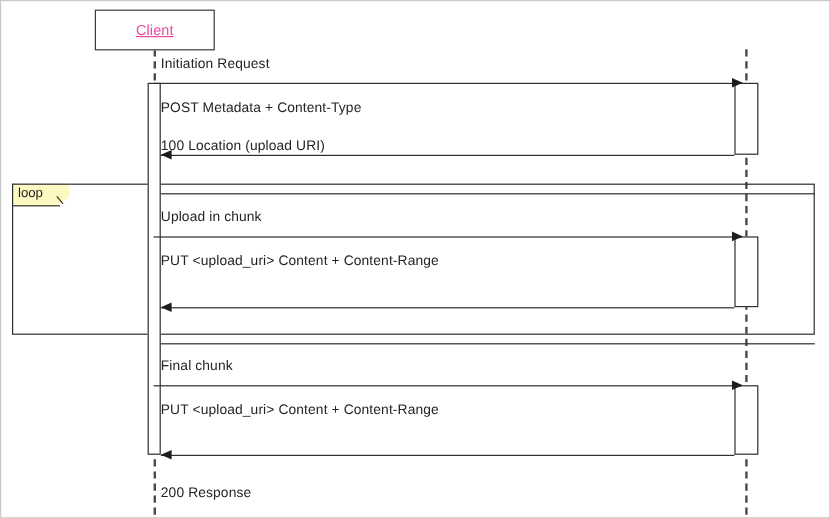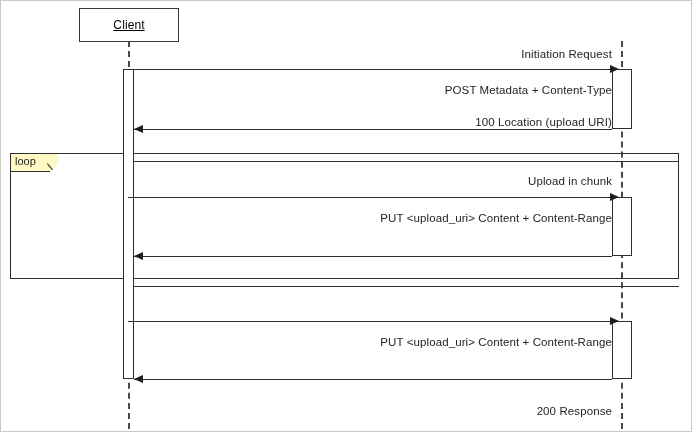--- a/index.html
+++ b/index.html
@@ -16,21 +16,21 @@
 
   
   .head{
     position:absolute;
     border:1px solid #3a3a3a;
     background:#ffffff;
     box-sizing:border-box;
     display:flex;align-items:center;justify-content:center;
   }
   .head span{
-    font-size:12px;color:#000000;
+    font-size:12px;color:#ec4899;
     text-decoration:underline;
     letter-spacing:.1px;
   }
 
   
   .lifeline{
     position:absolute;
     width:0;
     border-left:2px dashed #4a4a4a;
   }
@@ -63,21 +63,21 @@
     position:absolute;
     width:0;height:0;
     border-top:4px solid transparent;
     border-bottom:4px solid transparent;
     border-left:9px solid #1d1d1d;
   }
 
   
   .mlabel{
     position:absolute;
-    text-align:right;
+    text-align:left;
     font-size:11.5px;
     color:#242424;
     white-space:nowrap;
     letter-spacing:.1px;
   }
 
   
   .frag{
     position:absolute;
     border:1px solid #2e2e2e;
@@ -141,20 +141,21 @@
   <div class="mlabel" style="left:133px; top:174px; width:478px;">Upload in chunk</div>
 
   <div class="rail" style="left:127px; top:196px; width:490px;"></div>
   <div class="ahead-right" style="left:609px; top:192px;"></div>
   <div class="mlabel" style="left:133px; top:211px; width:478px;">PUT &lt;upload_uri&gt; Content + Content-Range</div>
 
   <div class="rail" style="left:133px; top:255px; width:478px;"></div>
   <div class="ahead-left" style="left:133px; top:251px;"></div>
 
   <div class="rail" style="left:133px; top:285px; width:545px;"></div>
+  <div class="mlabel" style="left:133px; top:298px; width:478px;">Final chunk</div>
 
   <div class="rail" style="left:127px; top:320px; width:490px;"></div>
   <div class="ahead-right" style="left:609px; top:316px;"></div>
   <div class="mlabel" style="left:133px; top:335px; width:478px;">PUT &lt;upload_uri&gt; Content + Content-Range</div>
 
   <div class="rail" style="left:133px; top:378px; width:478px;"></div>
   <div class="ahead-left" style="left:133px; top:374px;"></div>
   <div class="mlabel" style="left:133px; top:364px; width:478px;margin-top:40px;">200 Response</div>
 
 </div>

